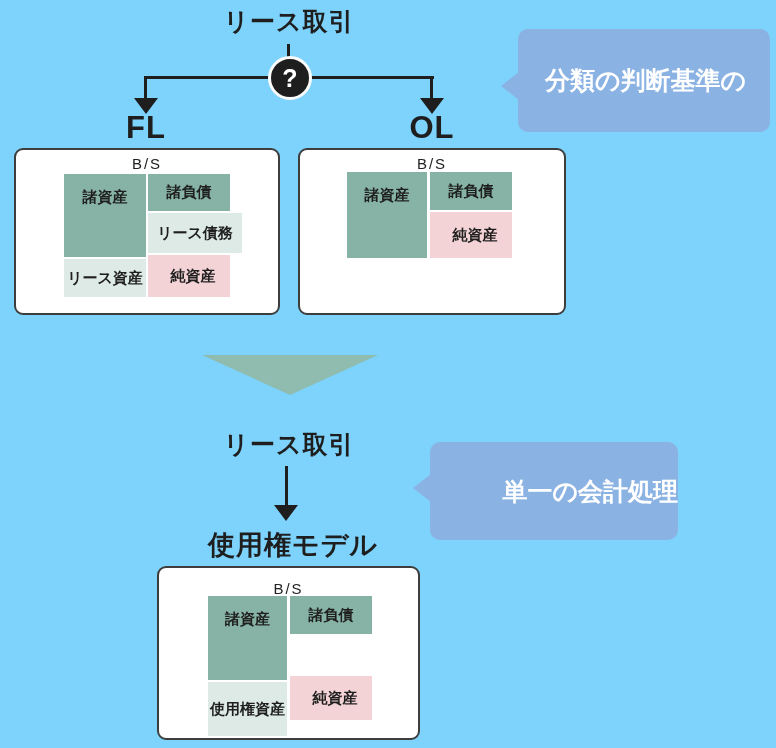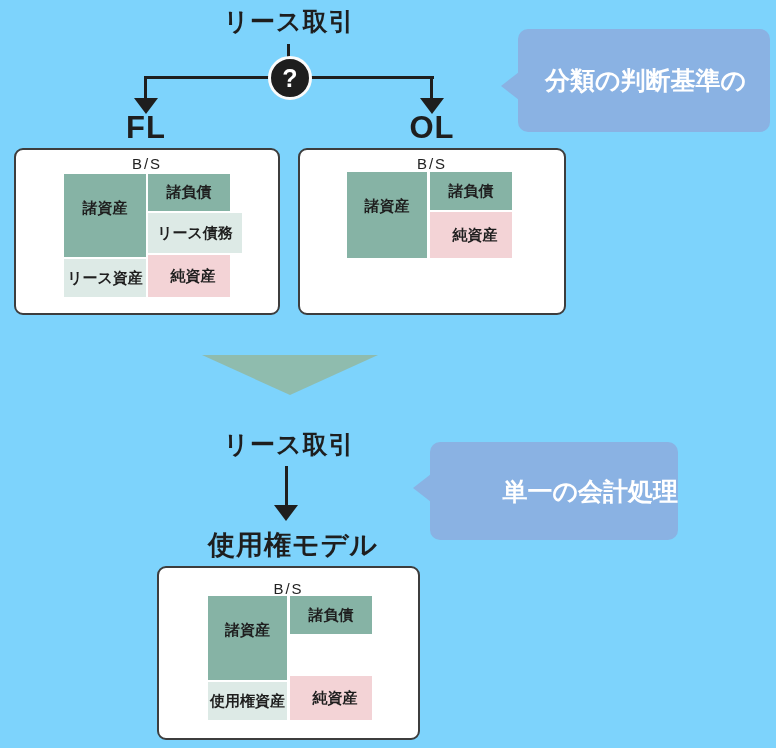--- a/index.html
+++ b/index.html
@@ -29,21 +29,21 @@
   .bubble1{left:518px;top:29px;width:252px;height:103px;padding:29px 0 0 27px;line-height:45px;box-sizing:border-box;}
   .bubble1 .ptr{top:43px;}
   .bubble2{left:430px;top:442px;width:248px;height:98px;display:flex;align-items:center;justify-content:flex-end;}
   .bubble2 .ptr{top:32px;}
 
   
   .box{position:absolute;background:#fff;border:2px solid #3d3d3d;border-radius:9px;box-sizing:border-box;}
   .bs{position:absolute;left:0;top:5px;width:100%;text-align:center;font-size:15px;color:#222;letter-spacing:2px;}
   .blk{position:absolute;font-size:15px;font-weight:bold;color:#1f1f1f;display:flex;
        align-items:center;justify-content:center;text-align:center;box-sizing:border-box;}
-  .blk.tall{align-items:flex-start;padding-top:25px;}
+  .blk.tall{align-items:flex-start;padding-top:14px;}
   .g{background:var(--green);} .p{background:var(--pale);} .k{background:var(--pink);padding-left:8px;}
 
   
   .bigtri{position:absolute;left:202px;top:355px;width:0;height:0;
     border-left:88px solid transparent;border-right:88px solid transparent;border-top:40px solid var(--tri);}
 
   
   .arrline{position:absolute;left:285px;top:466px;width:3px;height:41px;background:var(--ink);}
 </style>
 </head>
@@ -96,18 +96,18 @@
   <div class="ttl" style="left:168px;top:527px;width:250px;font-size:27px;">使用権モデル</div>
 
   <div class="bubble bubble2">
     <div class="ptr"></div>
     <div>単一の会計処理</div>
   </div>
 
   <div class="box" style="left:157px;top:566px;width:263px;height:174px;">
     <div class="bs" style="top:12px;">B/S</div>
     <div class="blk tall g" style="left:49px;top:28px;width:79px;height:84px;">諸資産</div>
-    <div class="blk p" style="left:49px;top:114px;width:79px;height:38px;">使用権資産</div>
+    <div class="blk p" style="left:49px;top:114px;width:79px;height:54px;">使用権資産</div>
     <div class="blk g" style="left:131px;top:28px;width:82px;height:38px;">諸負債</div>
     <div class="blk k" style="left:131px;top:108px;width:82px;height:44px;">純資産</div>
   </div>
 
 </div>
 
 </body></html>

